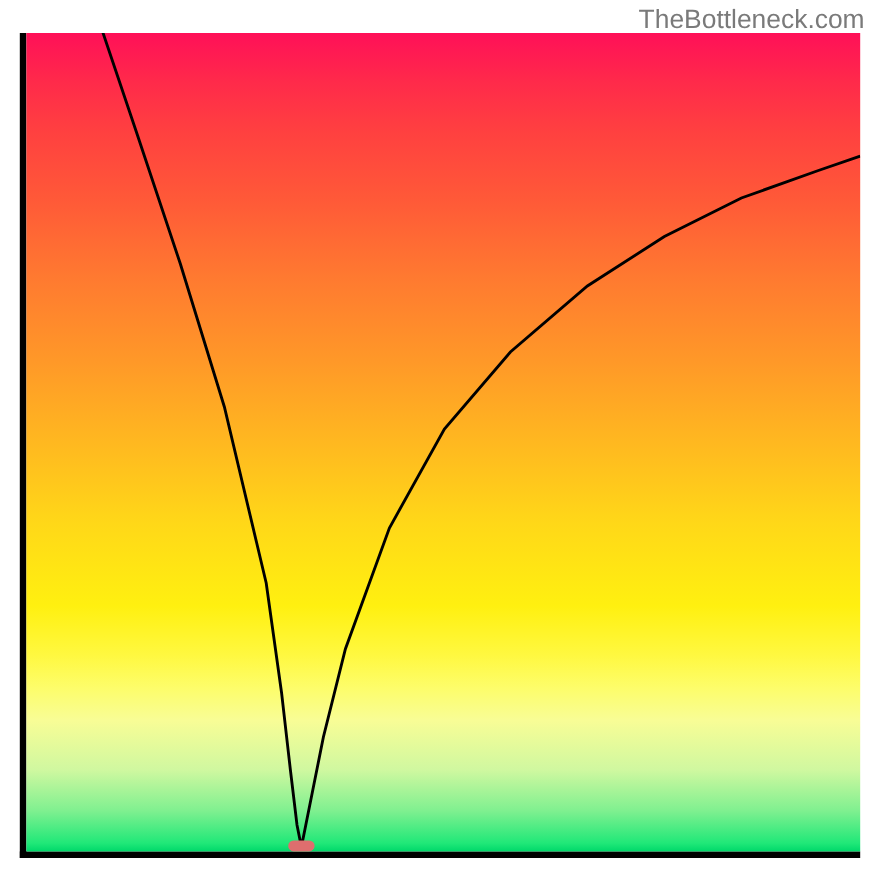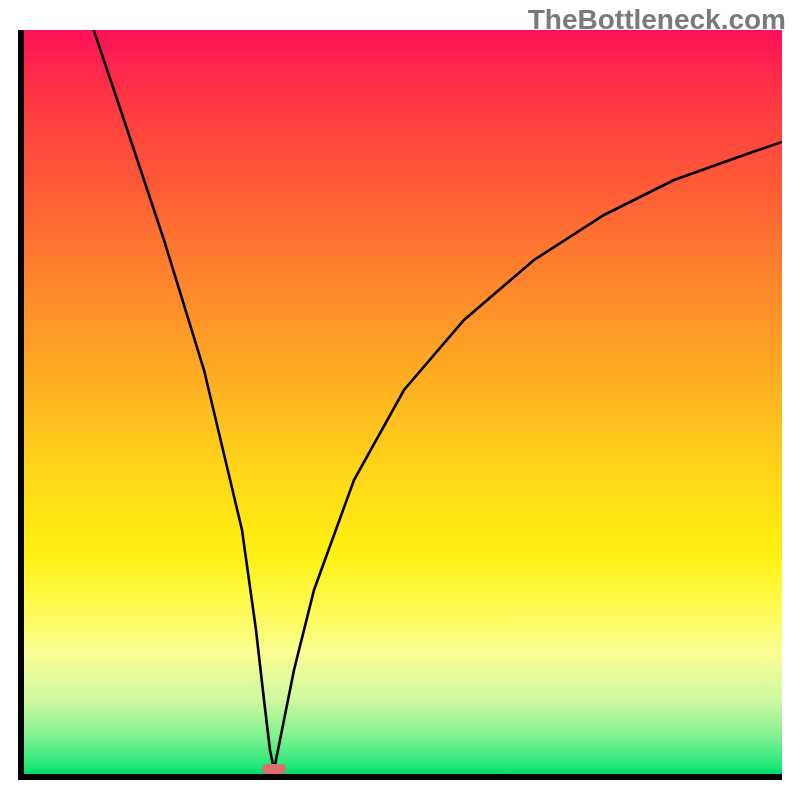--- a/index.html
+++ b/index.html
@@ -10,22 +10,22 @@
   }
   .container {
     width: 800px;
     height: 800px;
     position: relative;
   }
   .watermark {
     position: absolute;
     top: 4px;
     right: 14px;
-    font-size: 28px;
-    font-weight: bold;
+    font-size: 24px;
+    font-weight: normal;
     color: #7a7a7a;
     letter-spacing: 0px;
   }
   .chart-area {
     position: absolute;
     left: 18px;
     top: 30px;
     width: 764px;
     height: 750px;
     border-left: 6px solid #000;

